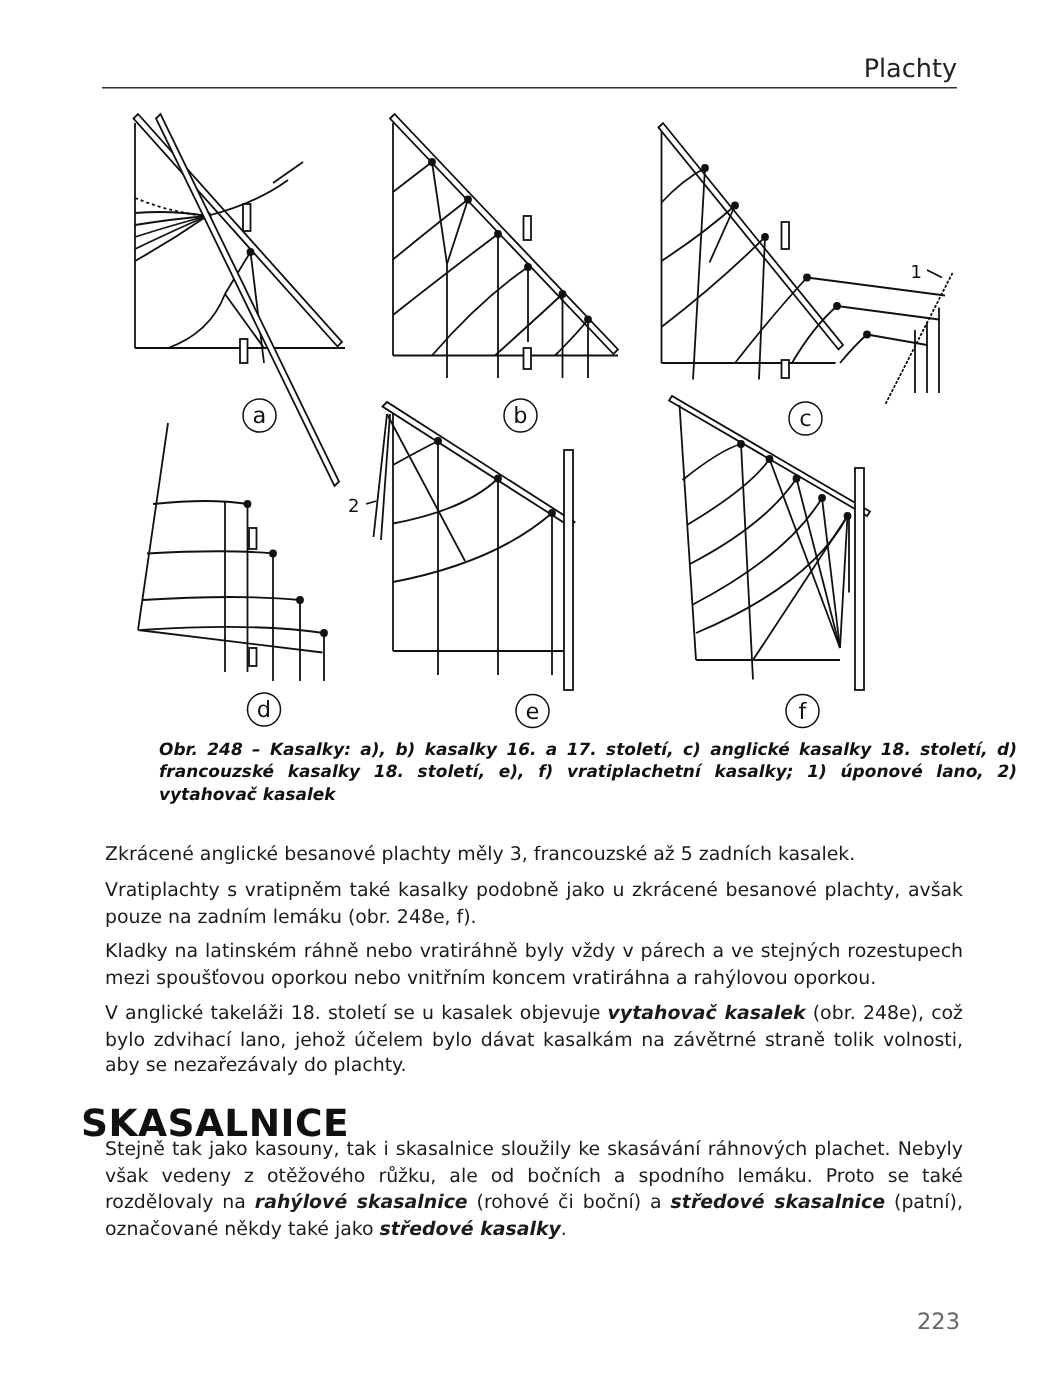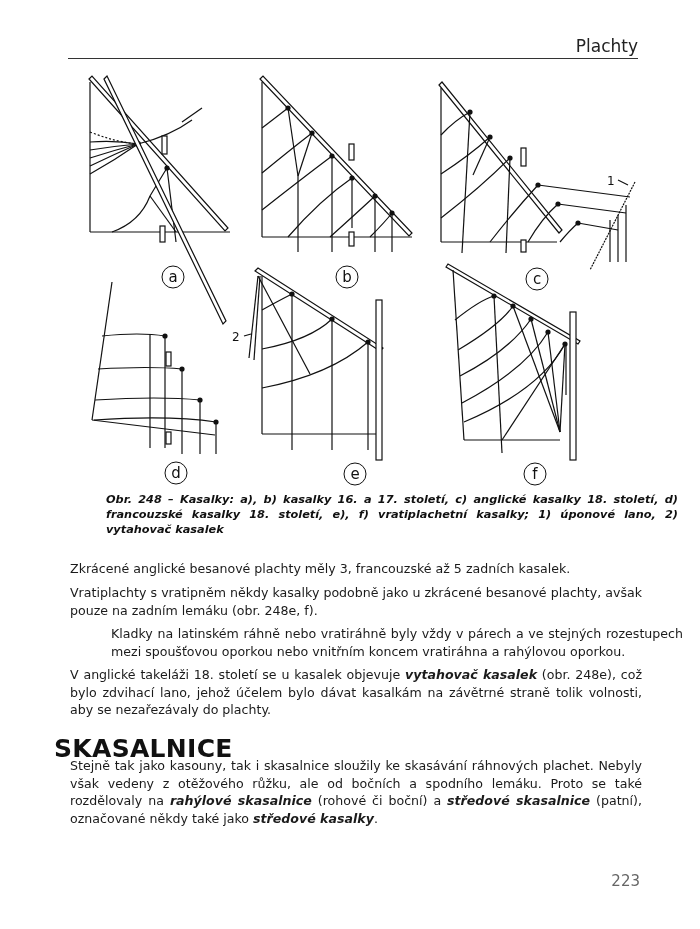--- a/index.html
+++ b/index.html
@@ -6,21 +6,21 @@
   body { width:700px; height:929px; position:relative; overflow:hidden; font-family:"DejaVu Sans", sans-serif; color:#1a1a1a; }
   .running-head { position:absolute; left:68px; right:62px; top:34px; height:24px; border-bottom:1.3px solid #333; }
   .running-head span { position:absolute; right:0; top:2px; font-size:17px; color:#222; }
   .figure { position:absolute; left:70px; top:70px; width:570px; height:420px; }
   .figure svg { width:570px; height:420px; display:block; }
   .caption { position:absolute; left:70px; top:492px; width:572px; font-size:11.3px; line-height:15px; font-style:italic; font-weight:bold; text-align:justify; color:#111;margin-left:36px; }
   .body-text { position:absolute; left:70px; width:572px; font-size:12.6px; line-height:17.7px; text-align:justify; color:#1b1b1b; }
   .body-text p { margin:0; }
   .p1 { top:560px; }
   .p2 { top:584px; }
-  .p3 { top:625px;margin-left:41px; }
+  .p3 { top:625px; }
   .p4 { top:666px; }
   .heading { position:absolute; left:54px; top:734px; font-size:25px; font-weight:bold; letter-spacing:0.3px; color:#111; }
   .p5 { top:757px; }
   .em { font-weight:bold; font-style:italic; }
   .page-number { position:absolute; right:60px; top:872px; font-size:15px; color:#666;text-align:right; }
   svg .ln { stroke:#111; fill:none; stroke-width:1.2; }
   svg .yard { stroke:#111; fill:#fff; stroke-width:1.2; }
   svg .dot { fill:#111; }
   svg .lbl-circle { stroke:#111; fill:#fff; stroke-width:1; }
   svg .lbl-text { font-family:"DejaVu Sans", sans-serif; font-size:15px; fill:#111; text-anchor:middle; }
@@ -195,21 +195,21 @@
     </g>
   </svg>
 </div>
 
 <div class="caption">Obr. 248 – Kasalky: a), b) kasalky 16. a 17. století, c) anglické kasalky 18. století, d) francouzské kasalky 18. století, e), f) vratiplachetní kasalky; 1) úponové lano, 2) vytahovač kasalek</div>
 
 <div class="body-text p1">
   <p>Zkrácené anglické besanové plachty měly 3, francouzské až 5 zadních kasalek.</p>
 </div>
 <div class="body-text p2">
-  <p>Vratiplachty s vratipněm někdy kasalky podobně jako u zkrácené besanové plachty, avšak pouze na zadním lemáku (obr. 248e, f).</p>
+  <p>Vratiplachty s vratipněm také kasalky podobně jako u zkrácené besanové plachty, avšak pouze na zadním lemáku (obr. 248e, f).</p>
 </div>
 <div class="body-text p3">
   <p>Kladky na latinském ráhně nebo vratiráhně byly vždy v párech a ve stejných rozestupech mezi spoušťovou oporkou nebo vnitřním koncem vratiráhna a rahýlovou oporkou.</p>
 </div>
 <div class="body-text p4">
   <p><span>V anglické takeláži 18. století se u kasalek objevuje </span><span class="em">vytahovač kasalek</span><span> (obr. 248e), což bylo zdvihací lano, jehož účelem bylo dávat kasalkám na závětrné straně tolik volnosti, aby se nezařezávaly do plachty.</span></p>
 </div>
 
 <div class="heading">SKASALNICE</div>
 

